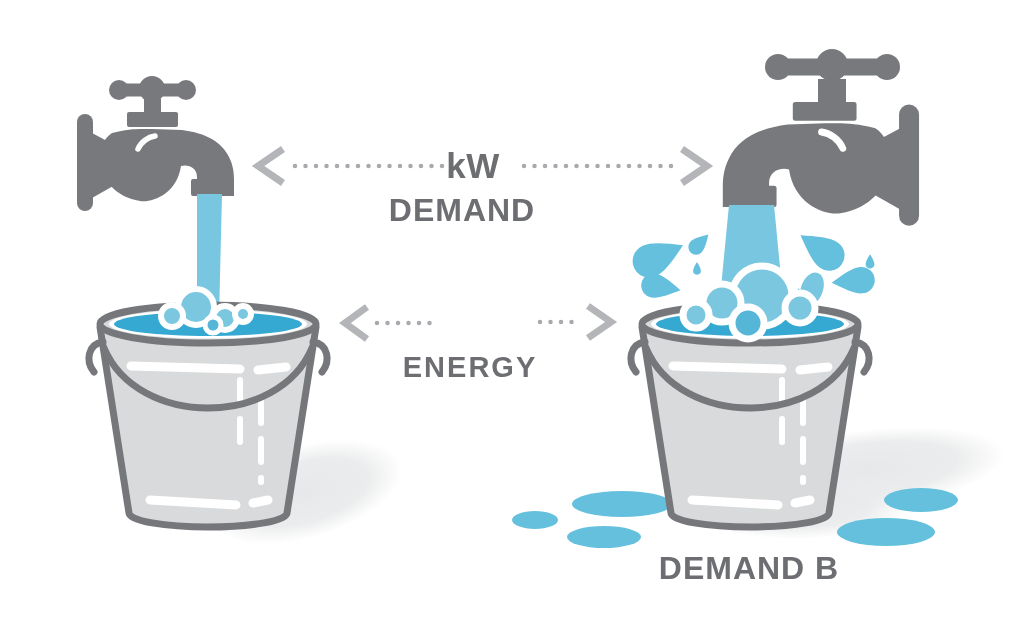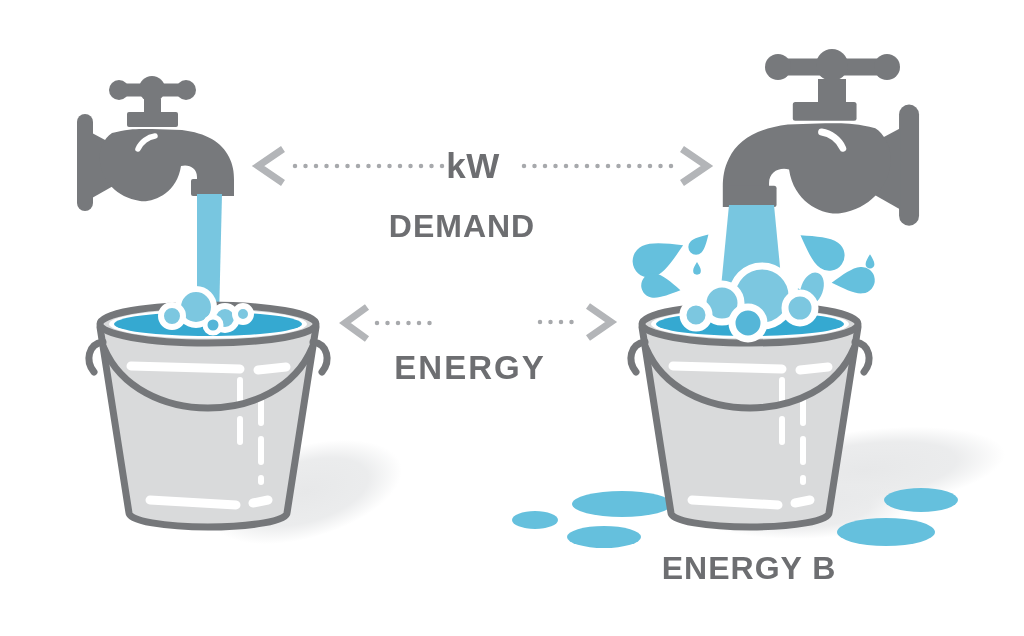--- a/index.html
+++ b/index.html
@@ -25,21 +25,21 @@
   .white-dash path{stroke:#ffffff;stroke-width:6;stroke-linecap:round;fill:none;stroke-dasharray:23 16;}
   .white-hl{stroke:#ffffff;stroke-width:5.5;stroke-linecap:round;fill:none;}
   .gray-stroke{stroke:var(--outline_gray,#75777a);stroke-width:7;stroke-linecap:round;fill:none;}
   .dots{stroke:var(--arrow_dot,#a7a9ac);stroke-width:4.5;stroke-linecap:round;stroke-dasharray:0 10.5;fill:none;}
   .chev{stroke:var(--arrow_chevron,#b3b5b8);stroke-width:7;fill:none;stroke-linejoin:miter;}
   
   .label{position:absolute;transform:translateX(-50%);color:var(--text_gray,#6d6e71);
          font-weight:bold;white-space:nowrap;text-align:center;}
   .label-unit{font-size:35px;line-height:35px;letter-spacing:0.5px;}
   .label-word{font-size:32px;line-height:32px;letter-spacing:1px;}
-  .label-word-wide{font-size:33px;line-height:33px;letter-spacing:2px;}
+  .label-word-wide{font-size:29px;line-height:33px;letter-spacing:2px;}
   .label-house{font-size:32px;line-height:32px;letter-spacing:1px;}
 </style>
 </head>
 <body>
 
 <div id="stage">
 
   <svg width="1024" height="636" viewBox="0 0 1024 636">
     <defs>
       <radialGradient id="shadowGrad" cx="50%" cy="50%" r="50%">
@@ -170,16 +170,16 @@
       <polyline class="chev" points="367,307 345,323 367,339"></polyline>
       <path class="dots" d="M377,323 H430"></path>
     </g>
     <g>
       <path class="dots" d="M540,322 H578"></path>
       <polyline class="chev" points="588,306 611,322 588,338"></polyline>
     </g>
   </svg>
 
   <div class="label label-unit" style="left:473px;top:148px;">kW</div>
-  <div class="label label-word" style="left:462px;top:194px;margin-top:16px;">DEMAND</div>
+  <div class="label label-word" style="left:462px;top:194px;">DEMAND</div>
   <div class="label label-word-wide" style="left:470px;top:351px;">ENERGY</div>
-  <div class="label label-house" style="left:749px;top:552px;">ENERGY B</div>
+  <div class="label label-house" style="left:749px;top:552px;">DEMAND B</div>
 </div>
 
 </body></html>

